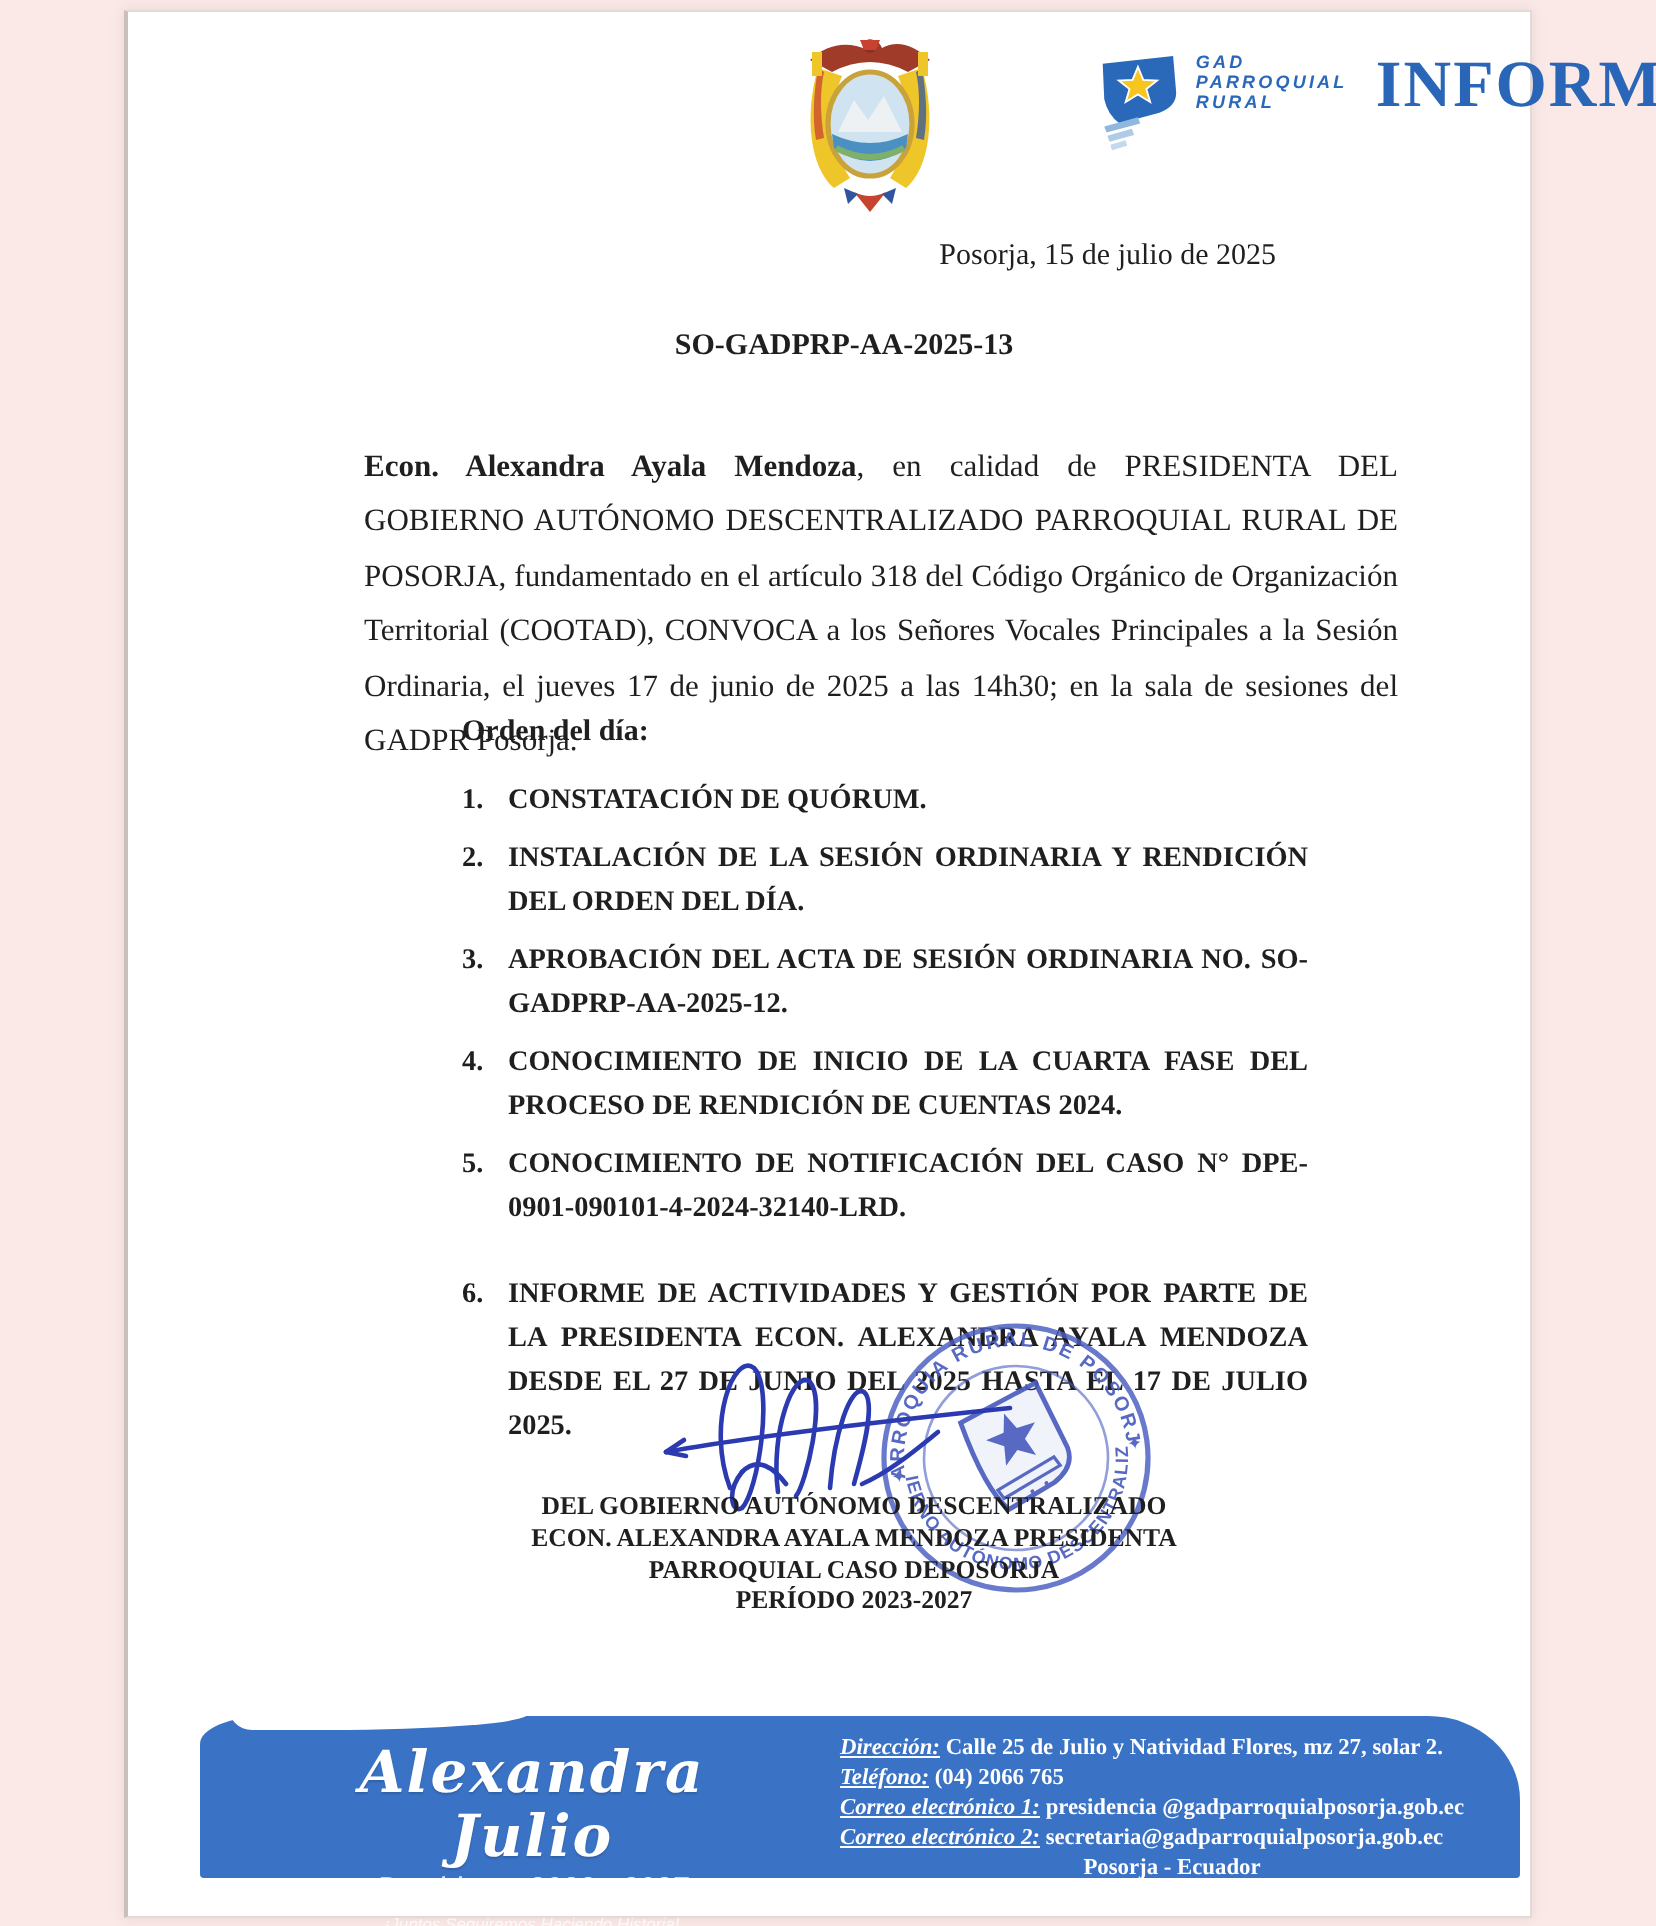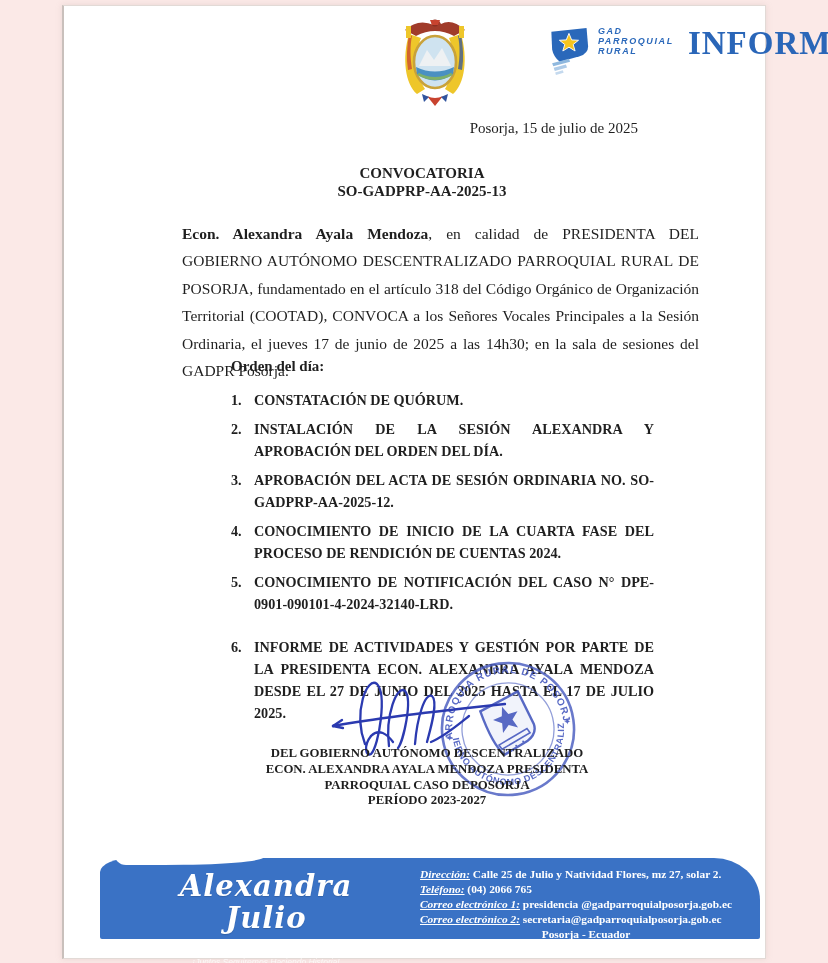--- a/index.html
+++ b/index.html
@@ -106,35 +106,34 @@
     <div class="logo-text">
       <span class="logo-small-top">GAD PARROQUIAL RURAL</span>
       <span class="logo-name">INFORME</span>
       <span class="logo-small-bottom">ADMINISTRACIÓN 2023 - 2027</span>
     </div>
   </div>
 
   <div class="date-line">Posorja, 15 de julio de 2025</div>
 
   <div class="title-block">
-    <div>CONVOCATORIA</div>
     <div>SO-GADPRP-AA-2025-13</div>
   </div>
 
   <p class="intro"><b>Econ. Alexandra Ayala Mendoza</b><span>, en calidad de PRESIDENTA DEL GOBIERNO AUTÓNOMO DESCENTRALIZADO PARROQUIAL RURAL DE POSORJA, fundamentado en el artículo 318 del Código Orgánico de Organización Territorial (COOTAD), CONVOCA a los Señores Vocales Principales a la Sesión Ordinaria, el jueves 17 de junio de 2025 a las 14h30; en la sala de sesiones del GADPR Posorja.</span></p>
 
   <div class="agenda-heading">Orden del día:</div>
   <div class="agenda">
     <div class="agenda-item">
       <span class="agenda-num">1.</span>
       <span class="agenda-text">CONSTATACIÓN DE QUÓRUM.</span>
     </div>
     <div class="agenda-item">
       <span class="agenda-num">2.</span>
-      <span class="agenda-text">INSTALACIÓN DE LA SESIÓN ALEXANDRA Y APROBACIÓN DEL ORDEN DEL DÍA.</span>
+      <span class="agenda-text">INSTALACIÓN DE LA SESIÓN ORDINARIA Y RENDICIÓN DEL ORDEN DEL DÍA.</span>
     </div>
     <div class="agenda-item">
       <span class="agenda-num">3.</span>
       <span class="agenda-text">APROBACIÓN DEL ACTA DE SESIÓN ORDINARIA NO. SO-GADPRP-AA-2025-12.</span>
     </div>
     <div class="agenda-item">
       <span class="agenda-num">4.</span>
       <span class="agenda-text">CONOCIMIENTO DE INICIO DE LA CUARTA FASE DEL PROCESO DE RENDICIÓN DE CUENTAS 2024.</span>
     </div>
     <div class="agenda-item">

